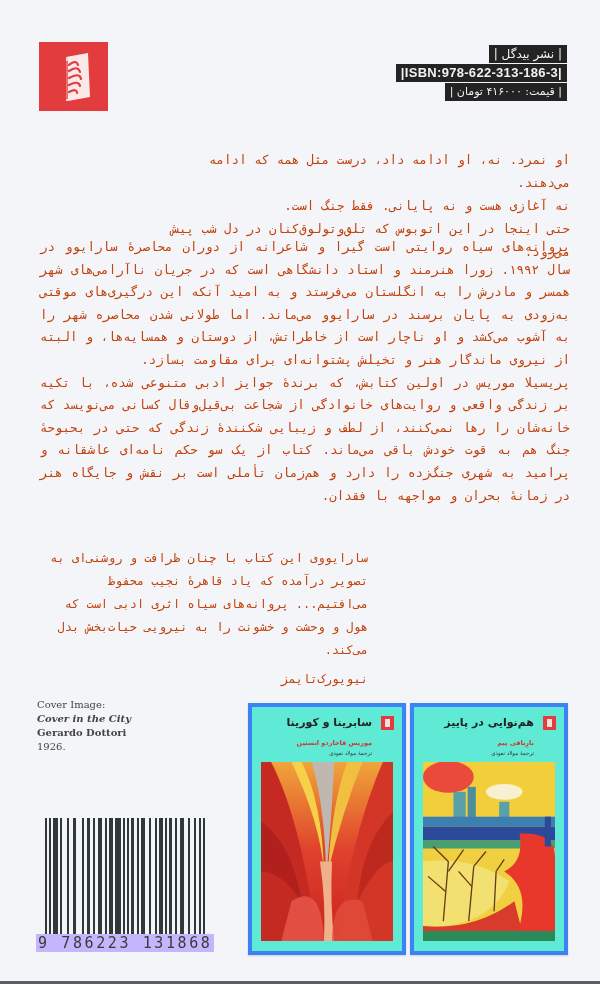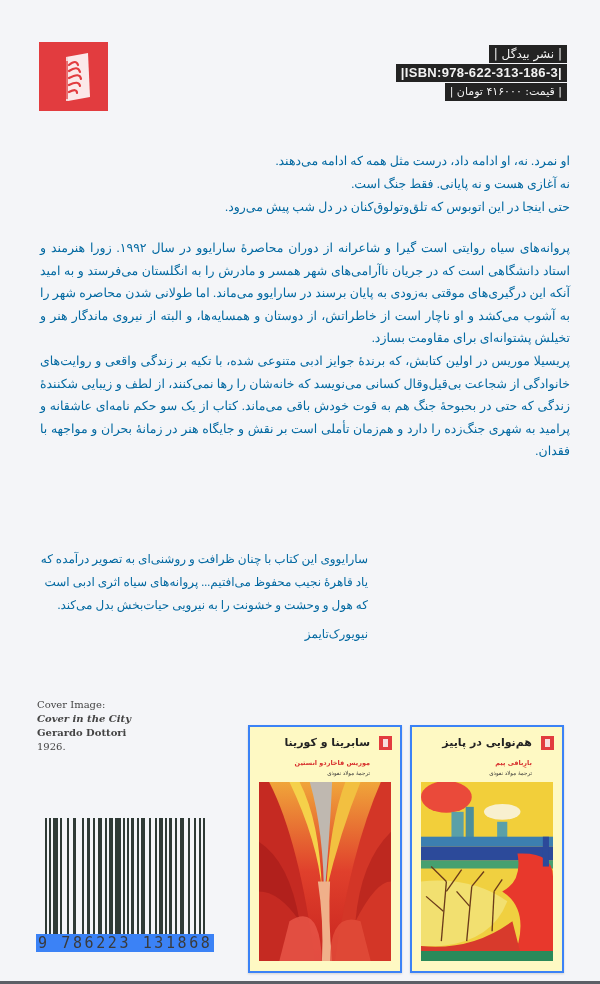--- a/index.html
+++ b/index.html
@@ -60,22 +60,22 @@
       letter-spacing: 0.3px;
     }
     .info-row.small {
       font-size: 11px;
     }
 
     
     .rtl {
       direction: rtl;
       text-align: right;
-      font-family: Liberation Serif, serif;
-      color: #0369a1;
+      font-family: Liberation Mono, monospace;
+      color: #c2410c;
     }
     .epigraph {
       position: absolute;
       right: 30px;
       top: 150px;
       width: 400px;
       font-size: 12.5px;
       line-height: 23px;
     }
     .epigraph p { margin: 0; }
@@ -130,32 +130,32 @@
     }
     .barcode svg { display: block; }
     .barcode-digits {
       position: absolute;
       left: 36px;
       top: 934px;
       font-family: "DejaVu Sans Mono", monospace;
       font-size: 15px;
       letter-spacing: 2.6px;
       color: #3a3a3a;
-      background: #3b82f6;
+      background: #c4b5fd;
       padding: 0 2px;
     }
 
     
     .mini-cover {
       position: absolute;
-      top: 725px;
+      top: 703px;
       width: 150px;
       height: 244px;
-      background: #fef9c3;
-      border: 2px solid #3b82f6;
+      background: #5eead4;
+      border: 4px solid #3b82f6;
       box-shadow: 0 1px 2px rgba(0,0,0,0.15);
     }
     .mini-cover.left { left: 248px; }
     .mini-cover.right { left: 410px; }
     .mini-title {
       position: absolute;
       right: 30px;
       top: 9px;
       direction: rtl;
       font-size: 11px;

